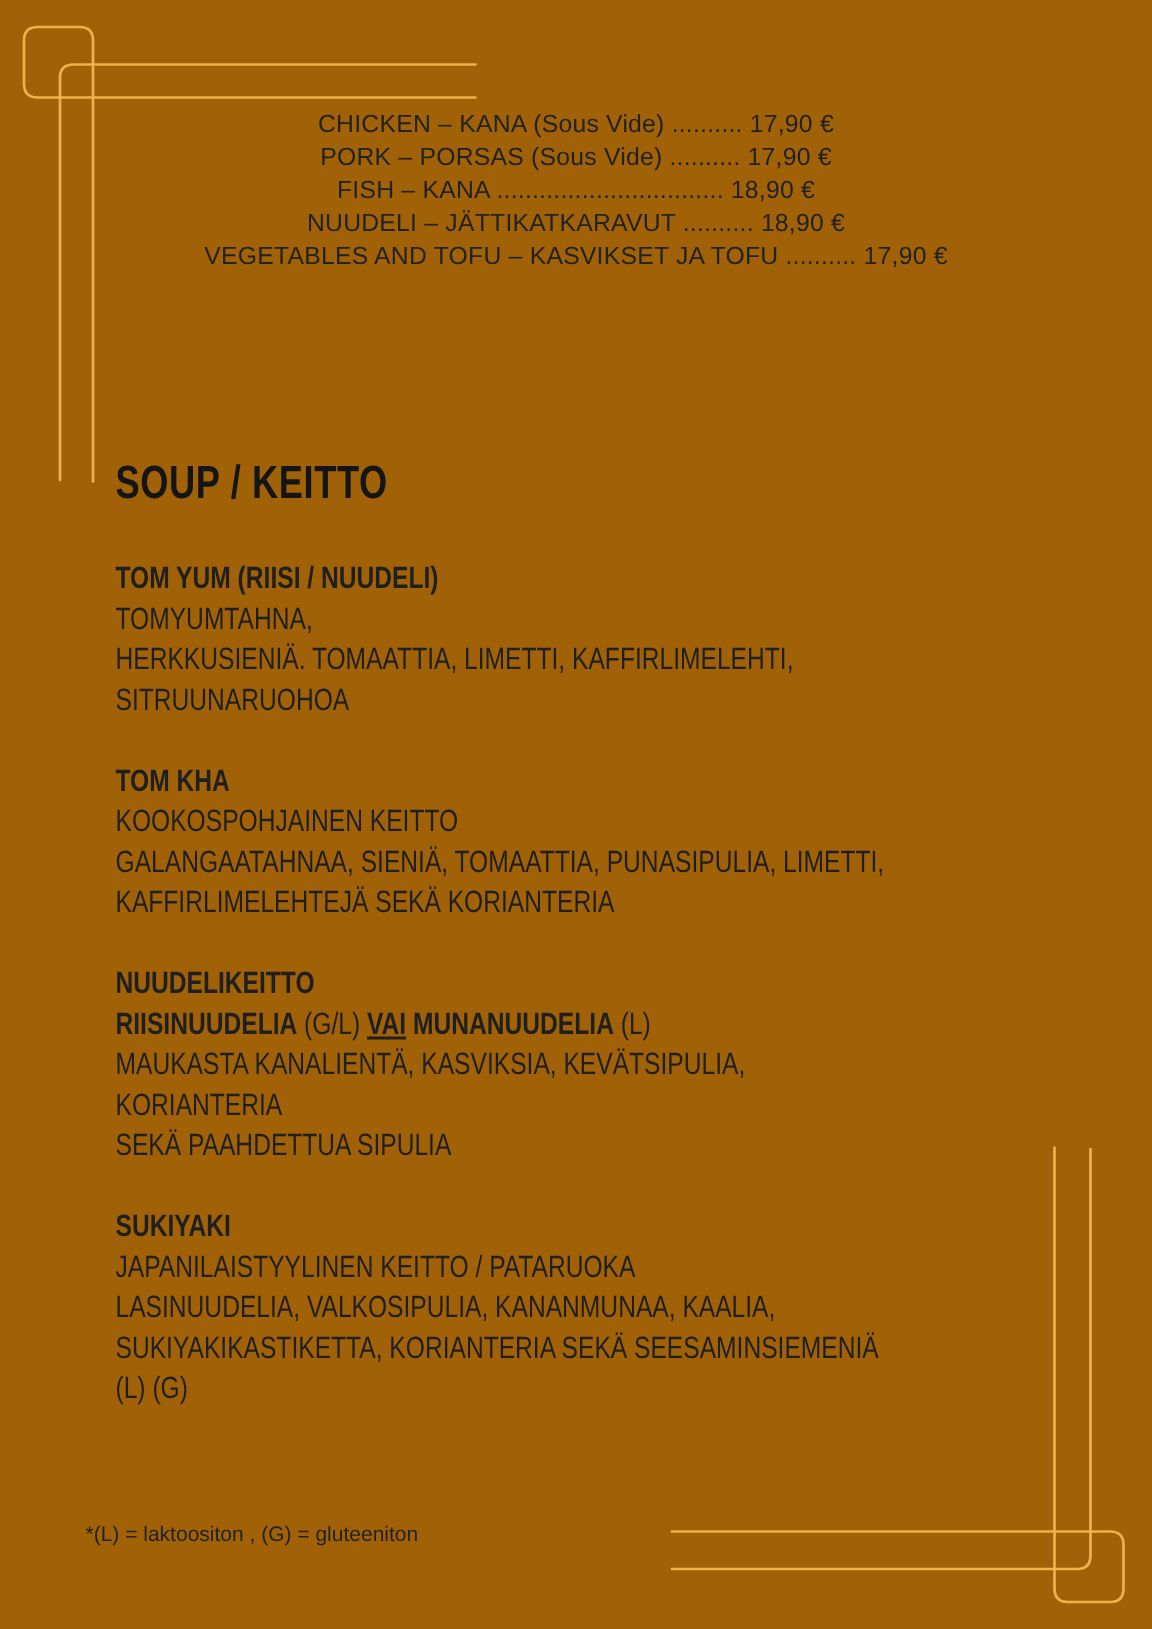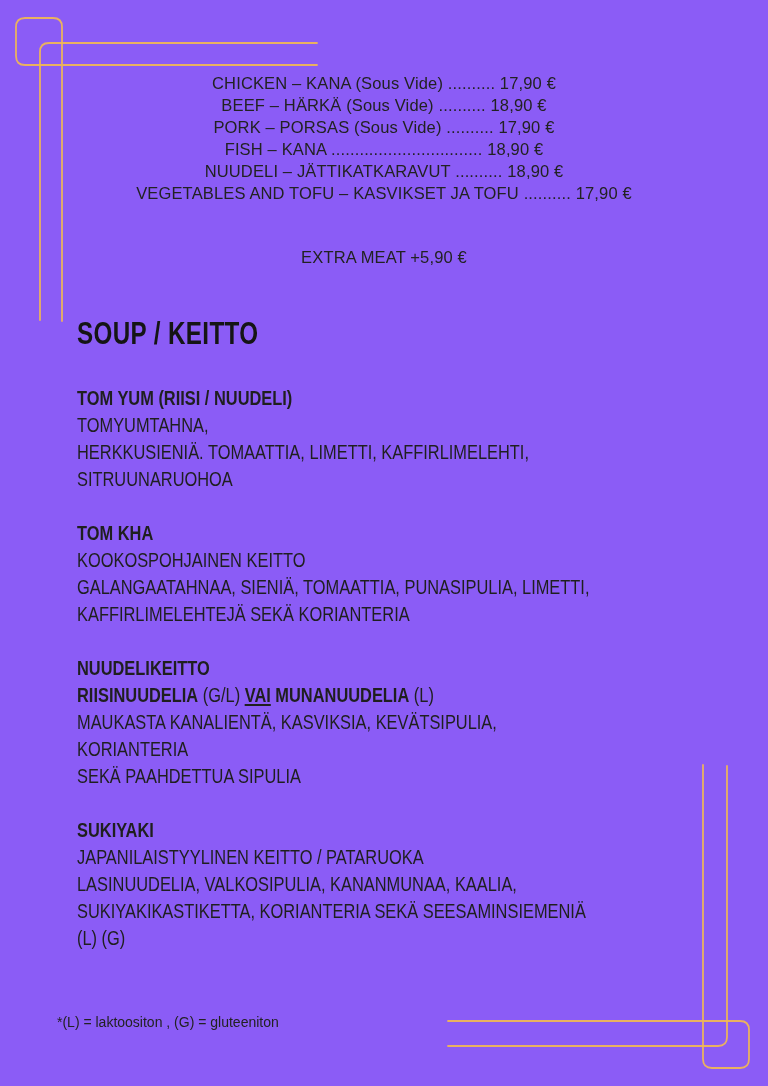--- a/index.html
+++ b/index.html
@@ -1,20 +1,20 @@
 <!DOCTYPE html>
 <html><head>
 <meta charset="utf-8">
 <style>
   html, body { margin: 0; padding: 0; background: #ffffff; }
   .page {
     position: relative;
     width: 768px;
     height: 1086px;
-    background: #8b5cf6;
+    background: #a16207;
     font-family: "Liberation Sans", sans-serif;
     color: #1b1b1b;
     overflow: hidden;
   }
   .decor {
     position: absolute;
     left: 0; top: 0;
     width: 768px; height: 1086px;
     pointer-events: none;
   }
@@ -37,21 +37,21 @@
     position: absolute;
     top: 247px; left: 0; right: 0;
     text-align: center;
     font-size: 16.5px;
     line-height: 21.5px;
     letter-spacing: 0.15px;
     color: #222222;
   }
   .main {
     position: absolute;
-    top: 303px; left: 77px; width: 660px; margin-top: 12px;
+    top: 303px; left: 77px; width: 660px;
   }
   .menu-heading {
     margin: 0 0 31px 0;
     font-size: 31px;
     line-height: 38px;
     font-weight: bold;
     letter-spacing: 0.5px;
     white-space: nowrap;
     transform: scaleX(0.78);
     transform-origin: left center;
@@ -84,29 +84,27 @@
 
   <svg class="decor" viewBox="0 0 768 1086" xmlns="http://www.w3.org/2000/svg">
     <path d="M317,65 H25 Q16,65 16,56 V27 Q16,18 25,18 H53 Q62,18 62,27 V321" stroke="#f2b952"></path>
     <path d="M317,43 H49 Q40,43 40,52 V320" stroke="#f2b952"></path>
     <path d="M448,1021 H740 Q749,1021 749,1030 V1059 Q749,1068 740,1068 H712 Q703,1068 703,1059 V765" stroke="#f2b952"></path>
     <path d="M448,1046 H718 Q727,1046 727,1037 V766" stroke="#f2b952"></path>
   </svg>
 
   <div class="price-block">
     <div class="price-line"><span>CHICKEN – KANA (Sous Vide)</span> <span>..........</span> <span>17,90 €</span></div>
-    <div class="price-line"><span>BEEF – HÄRKÄ (Sous Vide)</span> <span>..........</span> <span>18,90 €</span></div>
     <div class="price-line"><span>PORK – PORSAS (Sous Vide)</span> <span>..........</span> <span>17,90 €</span></div>
     <div class="price-line"><span>FISH – KANA</span> <span>................................</span> <span>18,90 €</span></div>
     <div class="price-line"><span>NUUDELI – JÄTTIKATKARAVUT</span> <span>..........</span> <span>18,90 €</span></div>
     <div class="price-line"><span>VEGETABLES AND TOFU – KASVIKSET JA TOFU</span> <span>..........</span> <span>17,90 €</span></div>
   </div>
 
   <div class="extras-block">
-    <div>EXTRA MEAT +5,90 €</div>
   </div>
 
   <div class="main">
     <h1 class="menu-heading">SOUP / KEITTO</h1>
 
     <div class="section">
       <div class="section-title">TOM YUM (RIISI / NUUDELI)</div>
       <div>TOMYUMTAHNA,</div>
       <div>HERKKUSIENIÄ. TOMAATTIA, LIMETTI, KAFFIRLIMELEHTI,</div>
       <div>SITRUUNARUOHOA</div>

